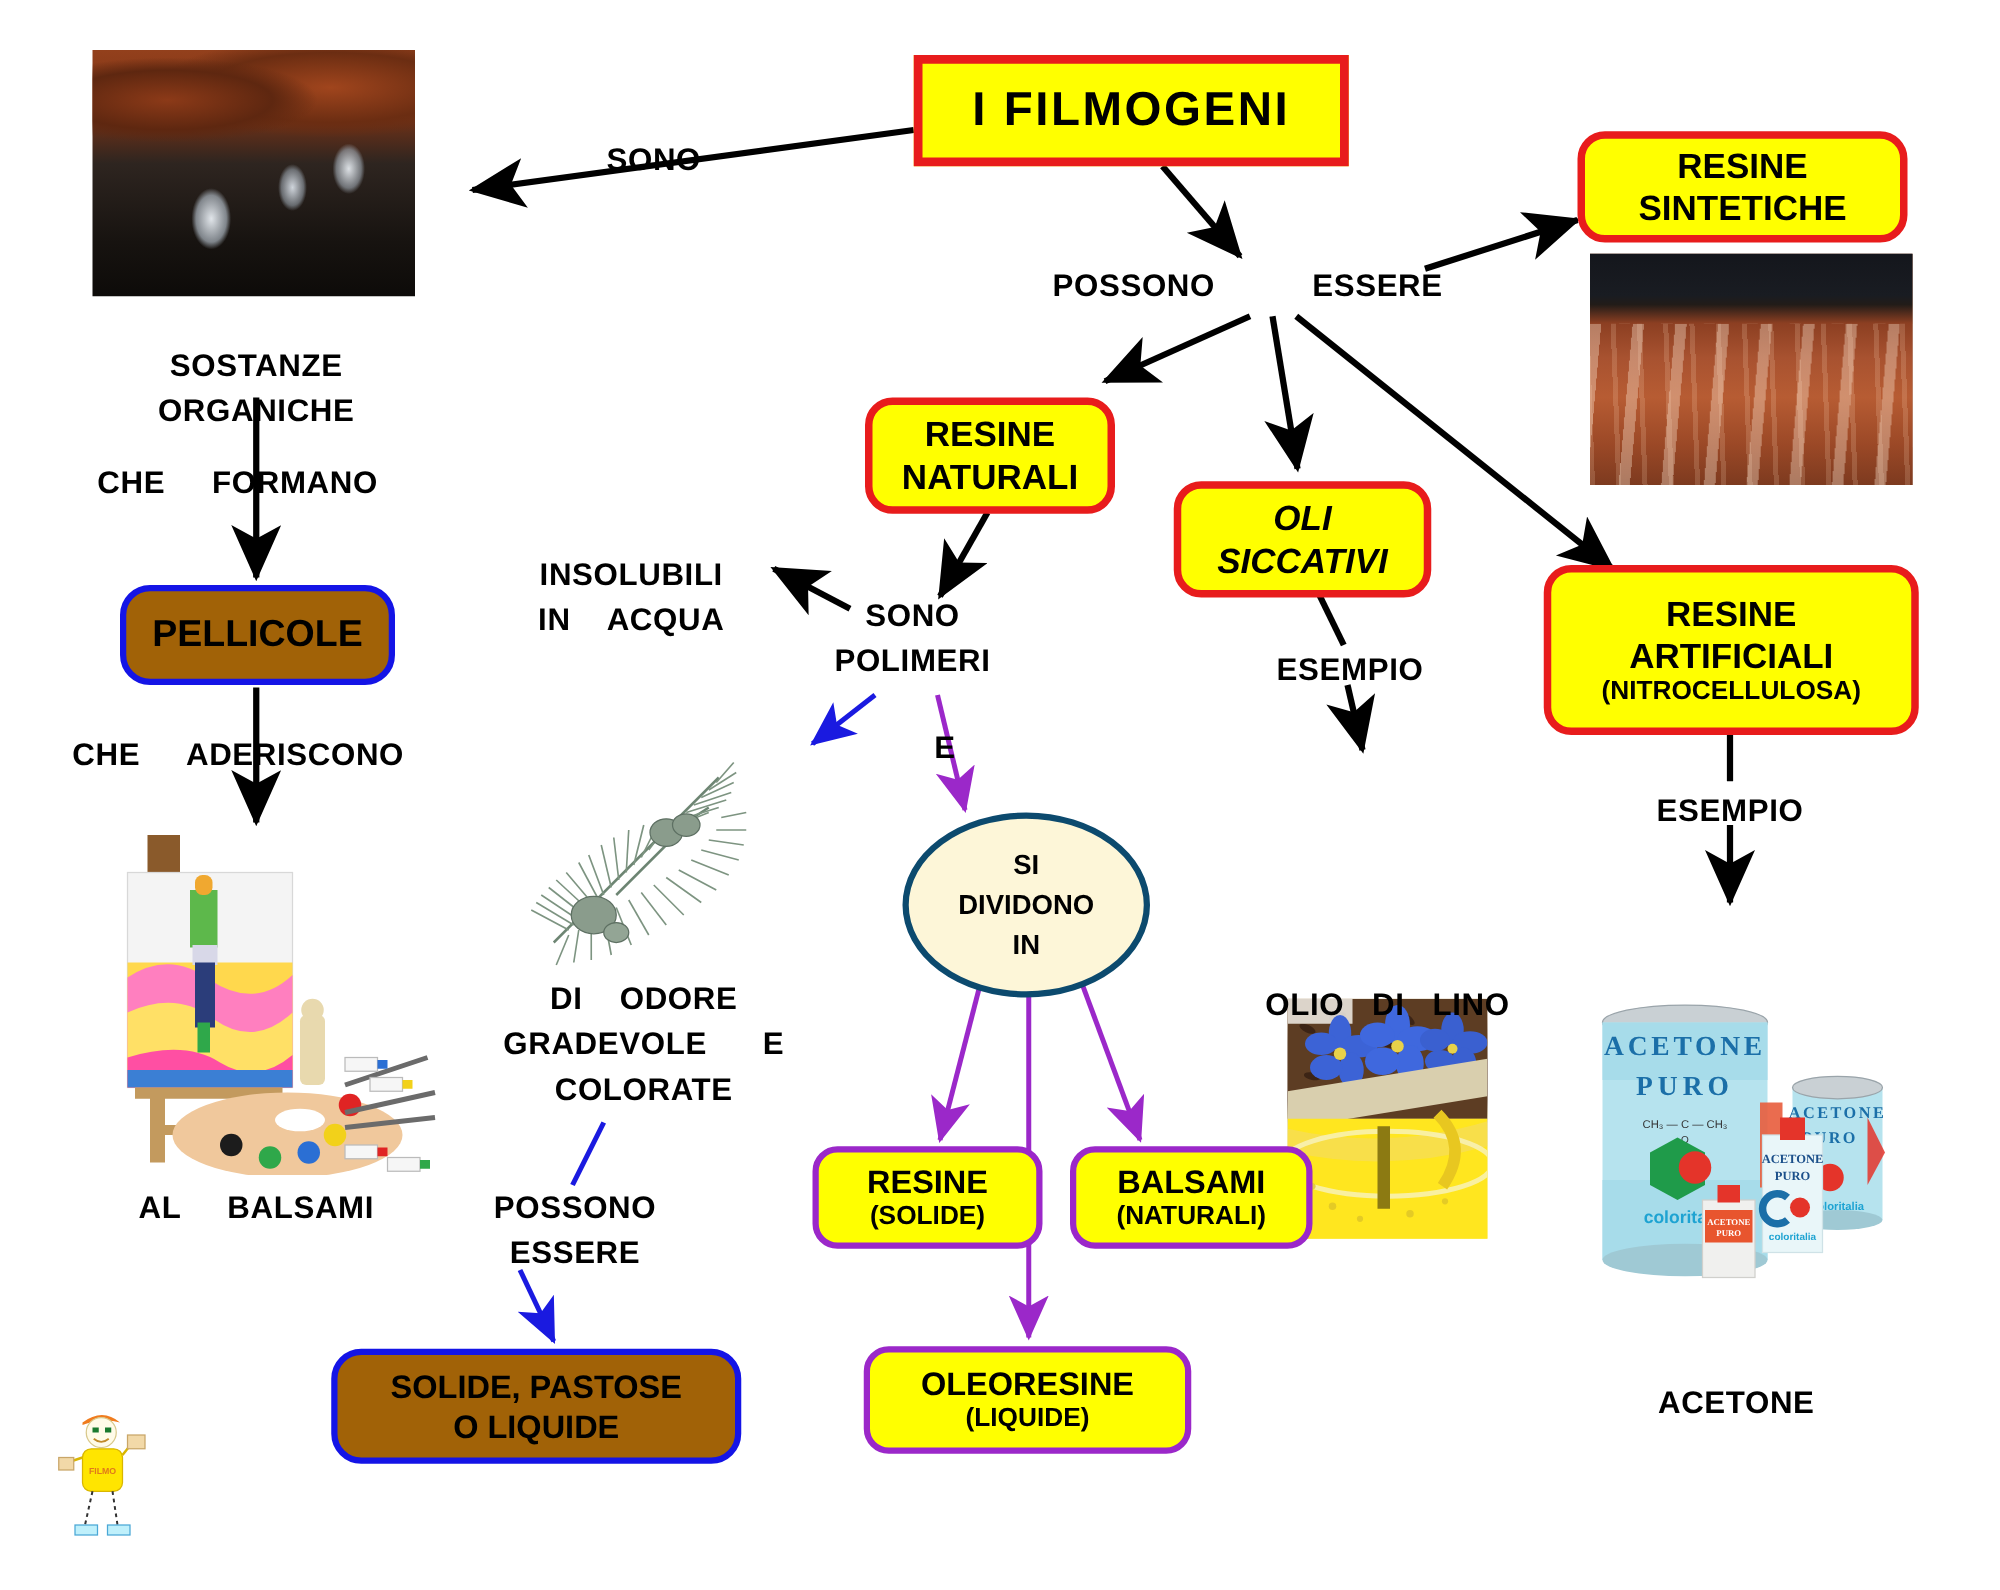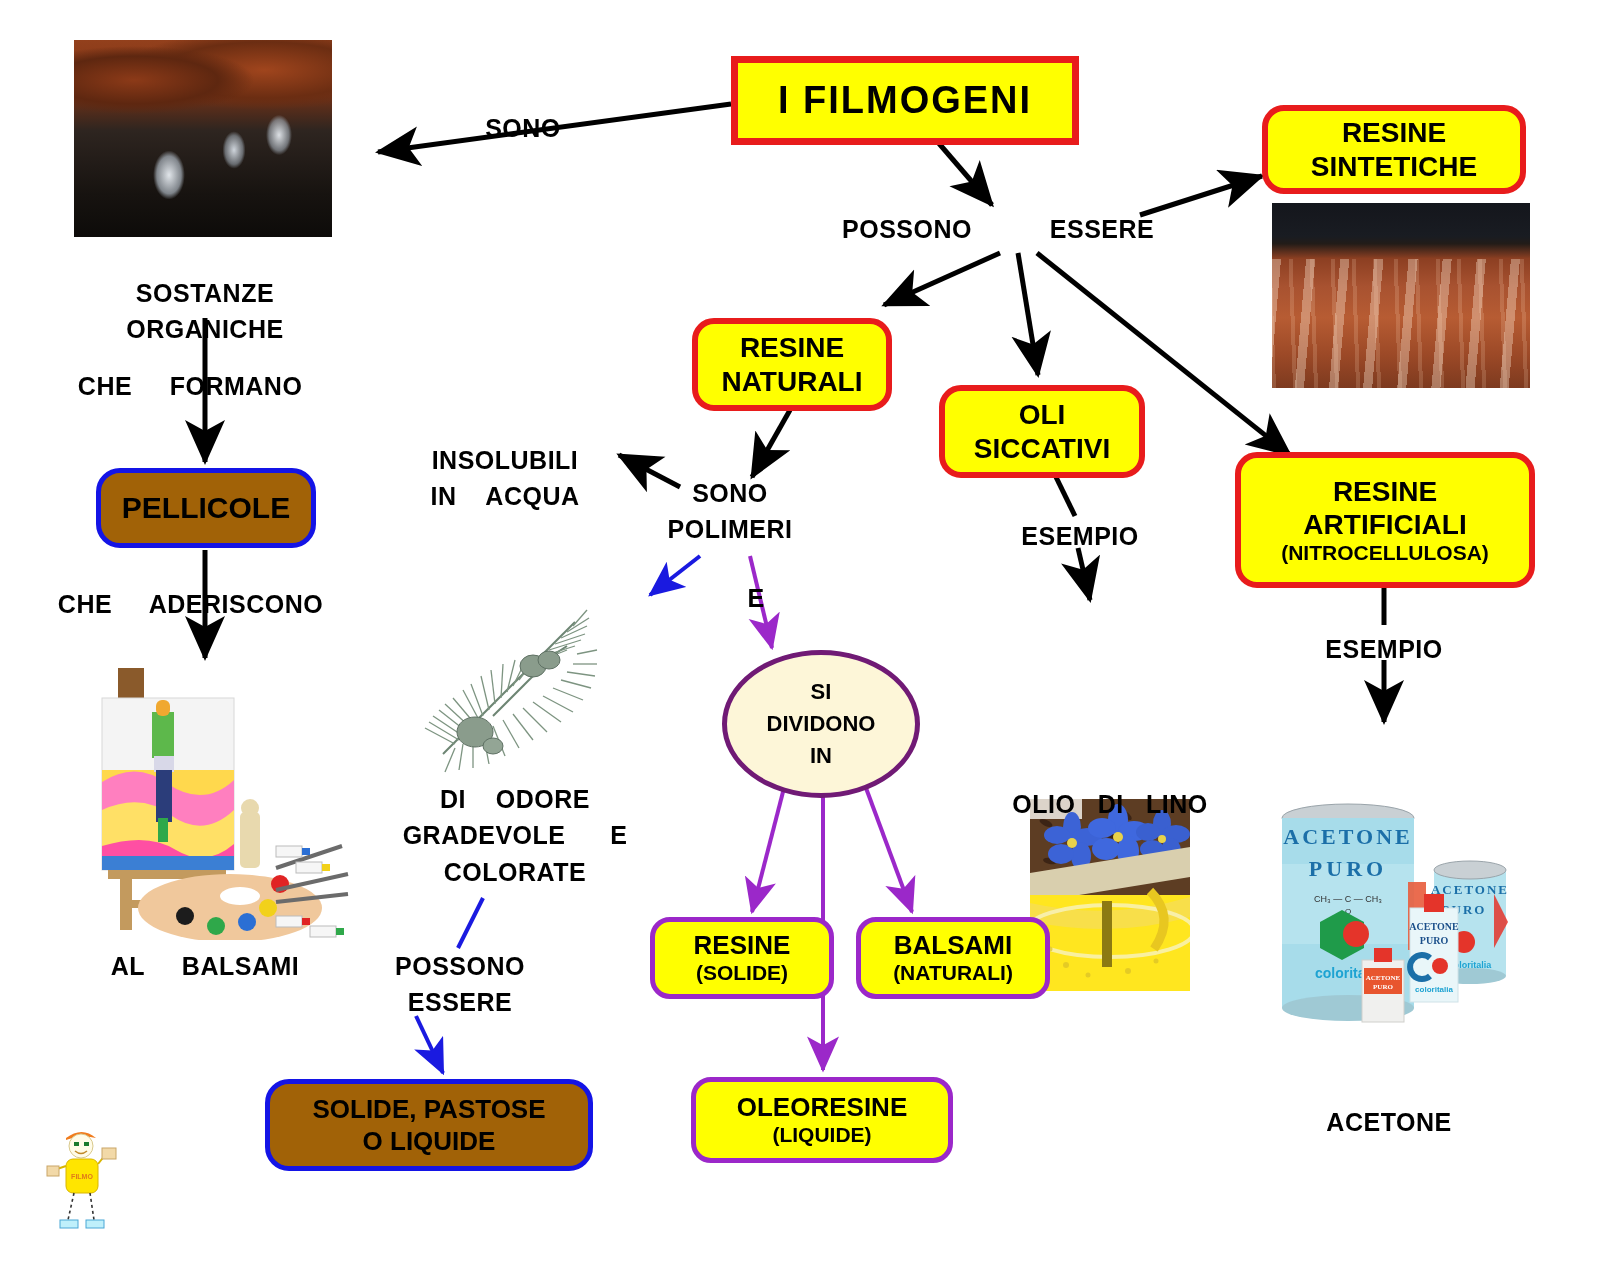--- a/index.html
+++ b/index.html
@@ -22,21 +22,20 @@
   }
   .node{position:absolute;box-sizing:border-box;}
 
   
   .title-box{
     background:#ffff00;
     border:7px solid #e81c1c;
     display:flex;align-items:center;justify-content:center;
     font-weight:bold;
     letter-spacing:2px;
-    margin-top:12px;
   }
   .yellow-red{
     background:#ffff00;
     border:6px solid #e81c1c;
     border-radius:22px;
     display:flex;flex-direction:column;
     align-items:center;justify-content:center;
     font-weight:bold;
     line-height:1.18;
   }
@@ -53,21 +52,21 @@
     background:#a16207;
     border:5px solid #1414e6;
     border-radius:24px;
     display:flex;flex-direction:column;
     align-items:center;justify-content:center;
     font-weight:bold;
     line-height:1.25;
   }
   .ellipse{
     background:#fdf6d8;
-    border:5px solid #701a75;
+    border:5px solid #0c4a6e;
     border-radius:50%;
     display:flex;flex-direction:column;
     align-items:center;justify-content:center;
     font-weight:bold;
     line-height:1.45;
   }
   .sub{font-size:21px;font-weight:bold;}
 
   
   .label{
@@ -424,21 +423,21 @@
   <div class="node yellow-red" style="left:1262px;top:105px;width:264px;height:89px;font-size:28px;">
     <span>RESINE</span>
     <span>SINTETICHE</span>
   </div>
 
   <div class="node yellow-red" style="left:692px;top:318px;width:200px;height:93px;font-size:28px;">
     <span>RESINE</span>
     <span>NATURALI</span>
   </div>
 
-  <div class="node yellow-red" style="left:939px;top:385px;width:206px;height:93px;font-size:28px;">
+  <div class="node yellow-red" style="left:939px;top:385px;width:206px;height:93px;font-size:28px;font-style:italic;">
     <span>OLI</span>
     <span>SICCATIVI</span>
   </div>
 
   <div class="node yellow-red" style="left:1235px;top:452px;width:300px;height:136px;font-size:28px;">
     <span>RESINE</span>
     <span>ARTIFICIALI</span>
     <span class="sub">(NITROCELLULOSA)</span>
   </div>
 

